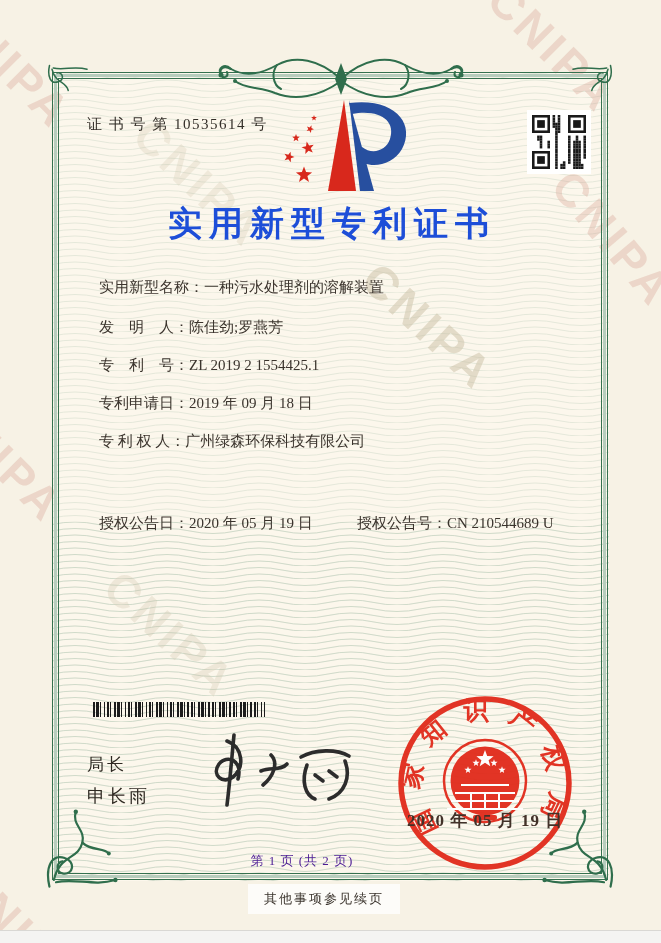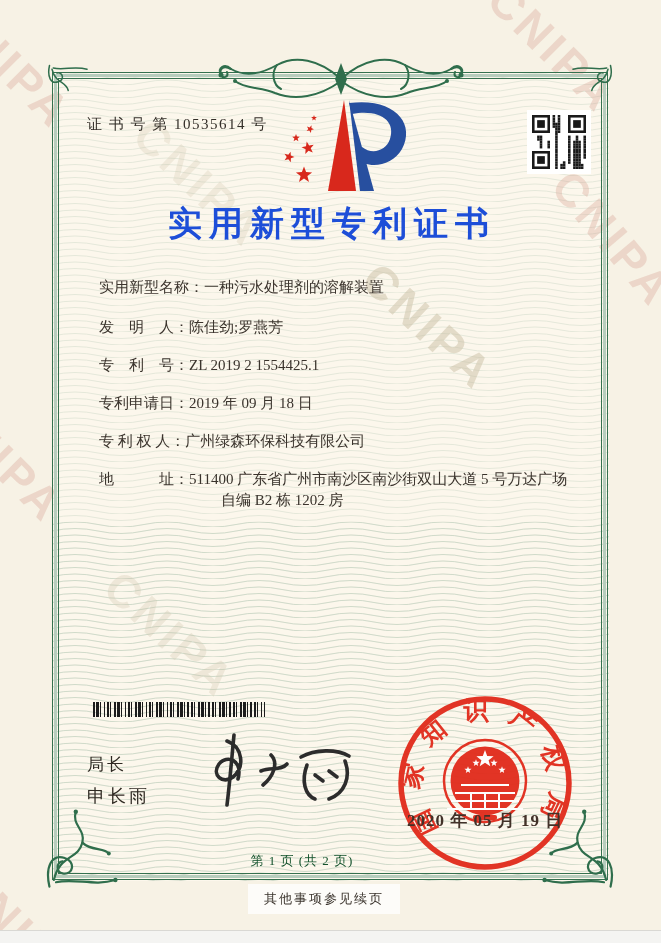--- a/index.html
+++ b/index.html
@@ -42,21 +42,21 @@
   .barcode{left:36px;top:625px;width:172px;height:15px;
     background:repeating-linear-gradient(90deg,#1c1c1c 0px,#1c1c1c 1.5px,transparent 1.5px,transparent 3px,
       #1c1c1c 3px,#1c1c1c 5.5px,transparent 5.5px,transparent 6.8px,
       #1c1c1c 6.8px,#1c1c1c 7.8px,transparent 7.8px,transparent 10.5px);}
   .signer-title{left:30px;top:676px;font-size:17px;letter-spacing:3px;color:#2e2922;
     font-family:"Liberation Sans","DejaVu Sans",sans-serif;}
   .signer-name{left:30px;top:707px;font-size:18px;letter-spacing:3px;color:#2e2922;
     font-family:"Liberation Sans","DejaVu Sans",sans-serif;}
   .signature{left:140px;top:652px;}
   .seal{left:338px;top:616px;opacity:.96;}
-  .page-number{left:140px;top:775px;width:210px;text-align:center;font-size:13px;color:#14532d;letter-spacing:1px;}
+  .page-number{left:140px;top:775px;width:210px;text-align:center;font-size:13px;color:#4c1d95;letter-spacing:1px;}
 
   .continuation{position:absolute;left:248px;top:884px;width:152px;height:30px;z-index:4;
     background:rgba(255,255,255,0.78);text-align:center;line-height:30px;font-size:13px;
     color:#3a332c;letter-spacing:2px;}
   .bottom-edge{position:absolute;left:0;top:930px;width:661px;height:13px;background:#f4f4f2;
     border-top:1px solid #d9d8d4;z-index:5;}
 </style>
 </head>
 <body>
 
@@ -278,23 +278,23 @@
     </div>
     <div class="abs field-row" style="top:278px;">
       <span class="flabel">专　利　号：</span><span class="fvalue">ZL 2019 2 1554425.1</span>
     </div>
     <div class="abs field-row" style="top:316px;">
       <span class="flabel">专利申请日：</span><span class="fvalue">2019 年 09 月 18 日</span>
     </div>
     <div class="abs field-row" style="top:354px;">
       <span class="flabel">专 利 权 人：</span><span class="fvalue">广州绿森环保科技有限公司</span>
     </div>
-    <div class="abs field-row" style="top:392px;">
-      <div><span class="flabel">地　　　址：</span><span class="fvalue">511400 广东省广州市南沙区南沙街双山大道 5 号万达广场</span></div>
-      <div class="addr2">自编 B2 栋 1202 房</div>
+    <div class="abs field-row" style="top:436px;">
+      <span><span class="flabel">授权公告日：</span><span class="fvalue">2020 年 05 月 19 日</span></span>
+      <span class="pair2"><span class="flabel">授权公告号：</span><span class="fvalue">CN 210544689 U</span></span>
     </div>
 
 
     <div class="abs barcode"></div>
 
     <div class="abs signer-title">局长</div>
     <div class="abs signer-name">申长雨</div>
 
     <svg class="abs signature" width="170" height="82" viewBox="0 0 170 82">
       <g fill="none" stroke="#2c2c2c" stroke-width="3.6" stroke-linecap="round">

